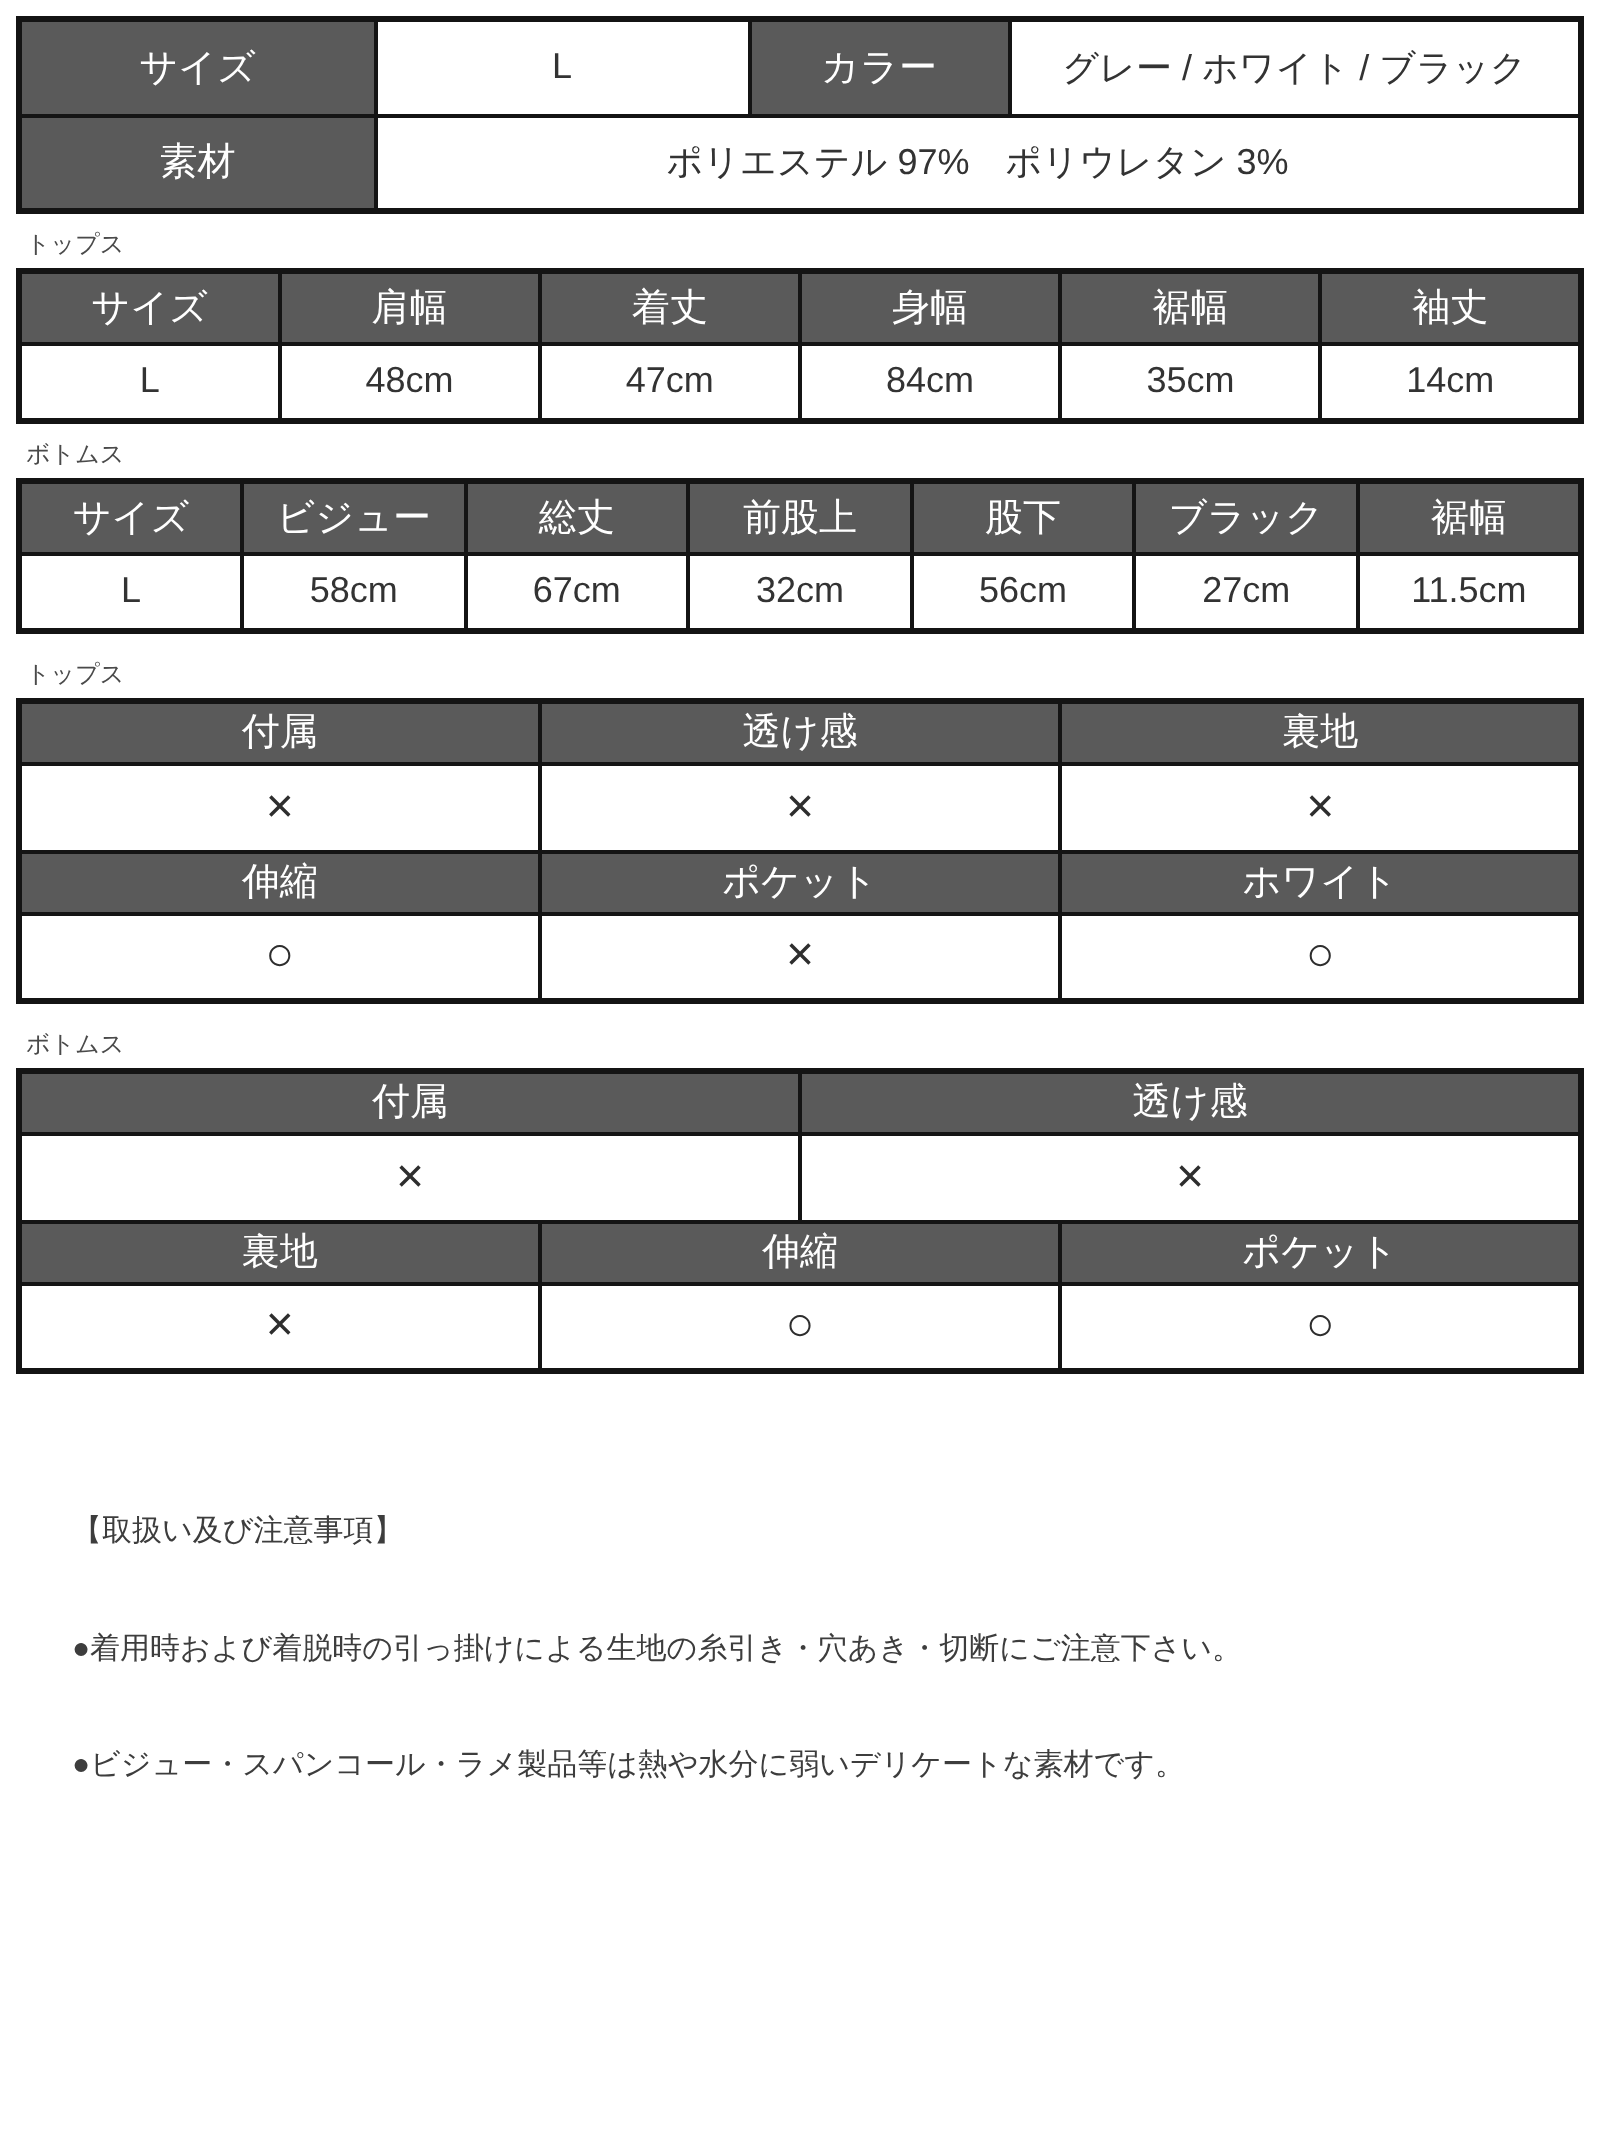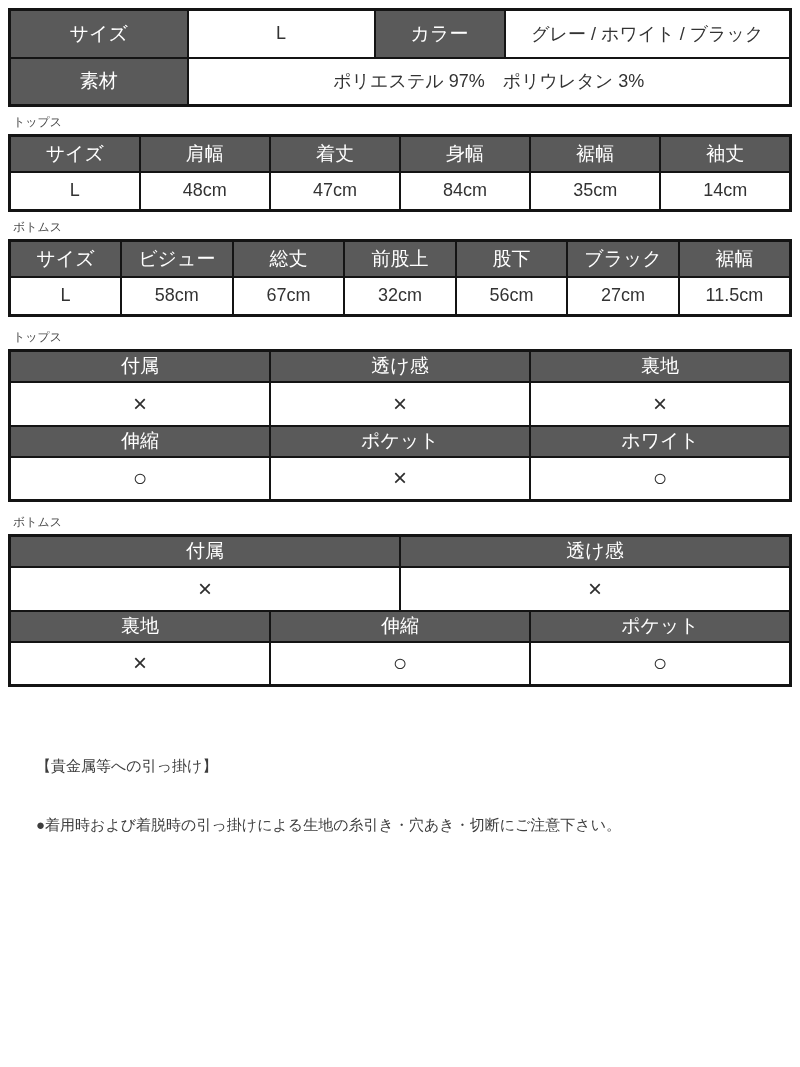--- a/index.html
+++ b/index.html
@@ -189,22 +189,23 @@
       </tr>
       <tr class="vrow2">
         <td class="val sym" colspan="2">×</td>
         <td class="val sym" colspan="2">○</td>
         <td class="val sym" colspan="2">○</td>
       </tr>
     </tbody>
   </table>
 
   <div class="notes">
-    <div>【貴金属等への引っ掛け】</div>
+    <div>【取扱い及び注意事項】</div>
     <div>●着用時および着脱時の引っ掛けによる生地の糸引き・穴あき・切断にご注意下さい。</div>
+    <div>●ビジュー・スパンコール・ラメ製品等は熱や水分に弱いデリケートな素材です。</div>
     
     
     
     
     
   </div>
 
 </div>
 
 </body></html>

